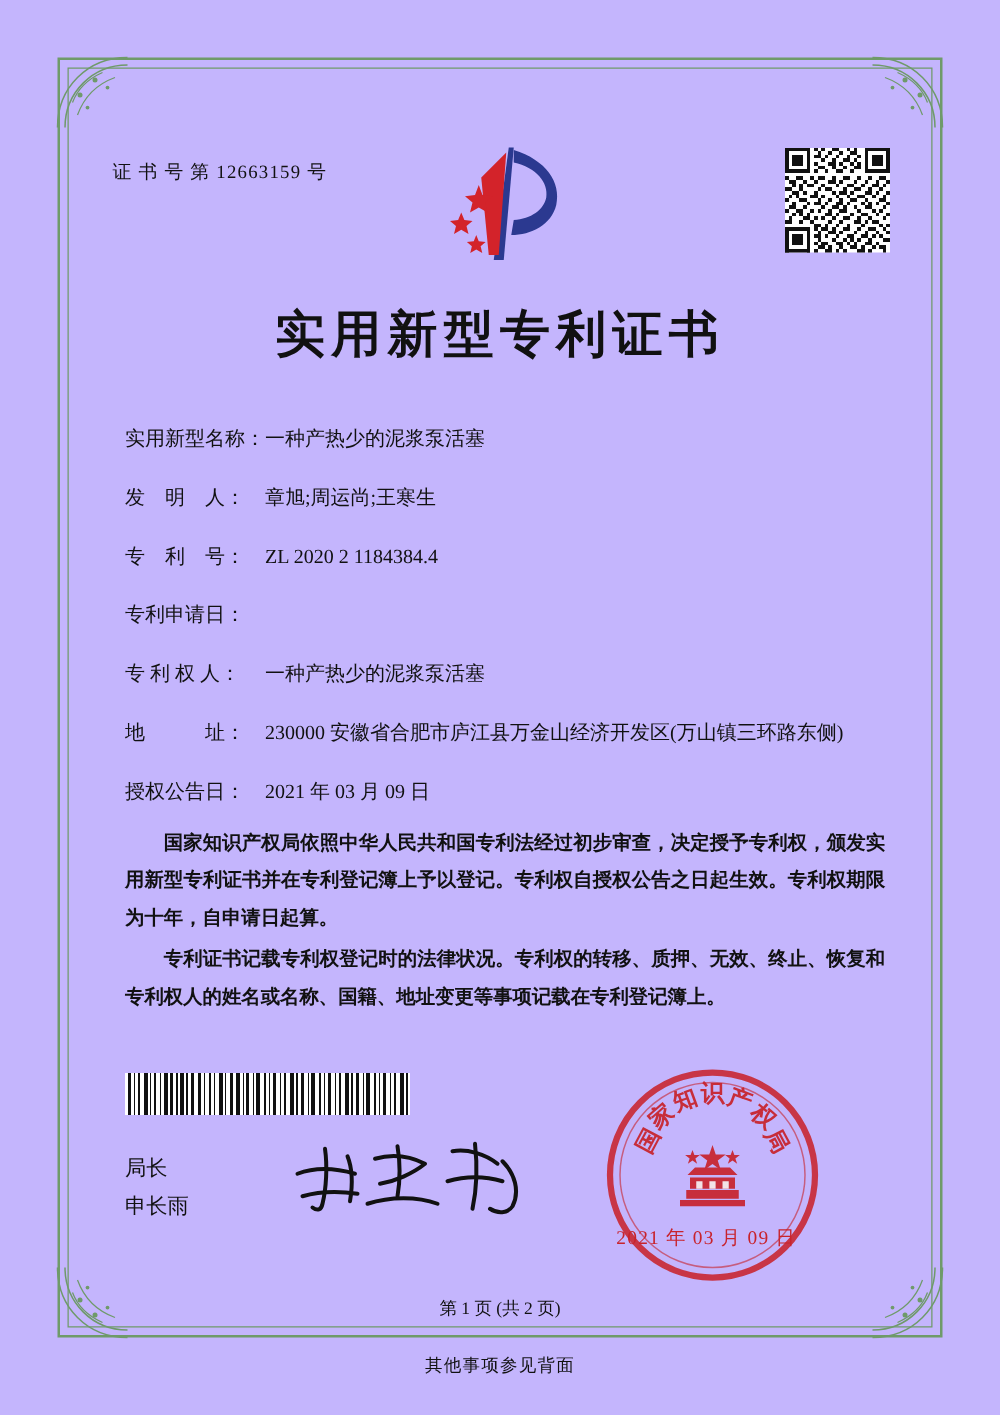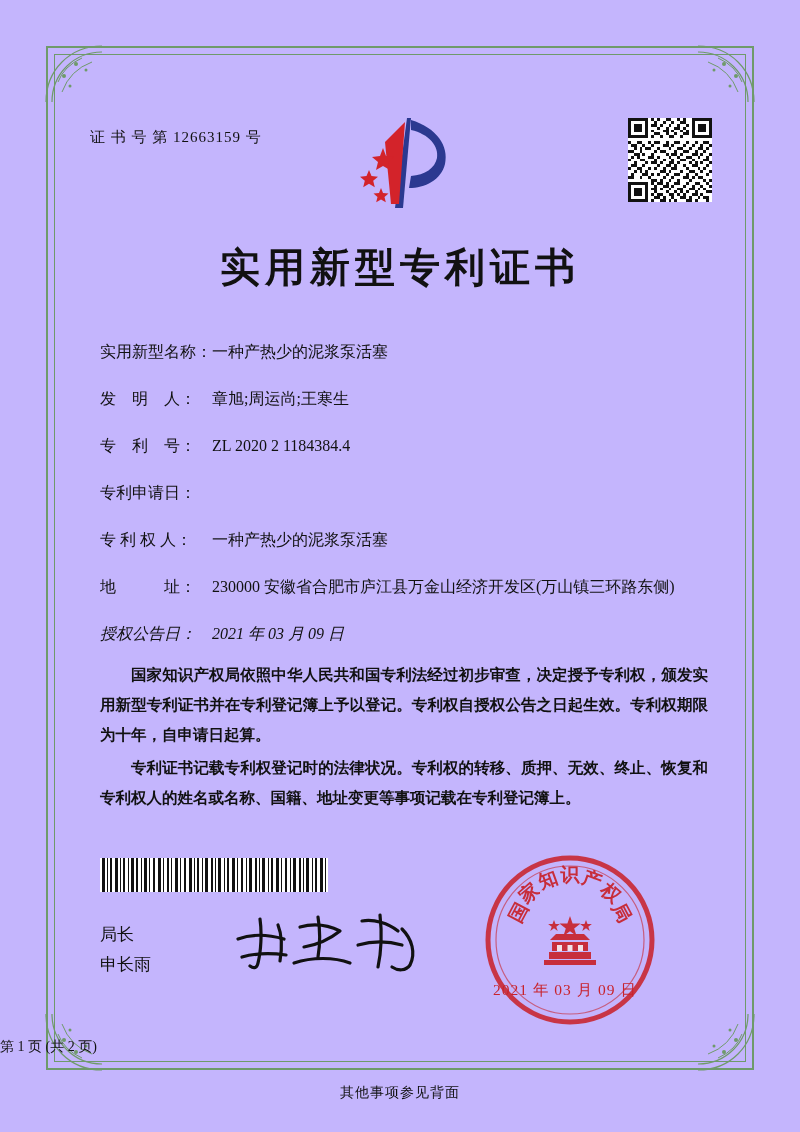--- a/index.html
+++ b/index.html
@@ -108,21 +108,21 @@
     white-space: nowrap;
     color: #111;
   }
   .field-value {
     flex: 1 1 auto;
     color: #111;
     word-break: break-all;
   }
   .lbl-wide  { width: 112px; }
   .field-row.split { margin-bottom: 12px; }
-  .split-left { display: flex; flex: 0 0 330px; font-style: italic; }
+  .split-left { display: flex; flex: 0 0 330px; }
   .split-right { display: flex; flex: 1 1 auto; }
 
   
   .body-text {
     position: absolute;
     left: 100px;
     right: 92px;
     top: 660px;
     font-size: 15.5px;
     line-height: 1.95;
@@ -178,21 +178,21 @@
     color: #c8232c;
     letter-spacing: 1px;
   }
 
   
   .page-no {
     position: absolute;
     left: 0;
     right: 0;
     top: 1038px;
-    text-align: left;
+    text-align: center;
     font-size: 14px;
     color: #111;
   }
   .footnote {
     position: absolute;
     left: 0;
     right: 0;
     top: 1084px;
     text-align: center;
     font-size: 14px;

